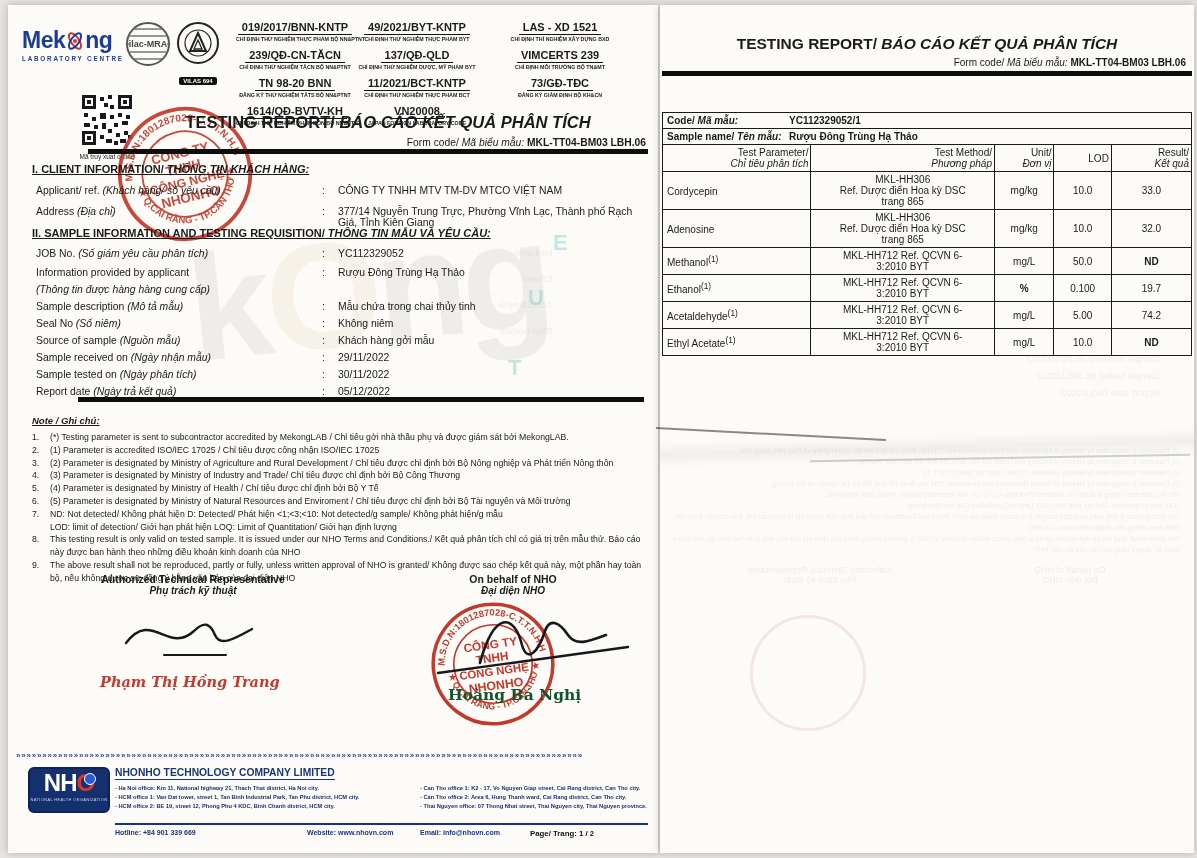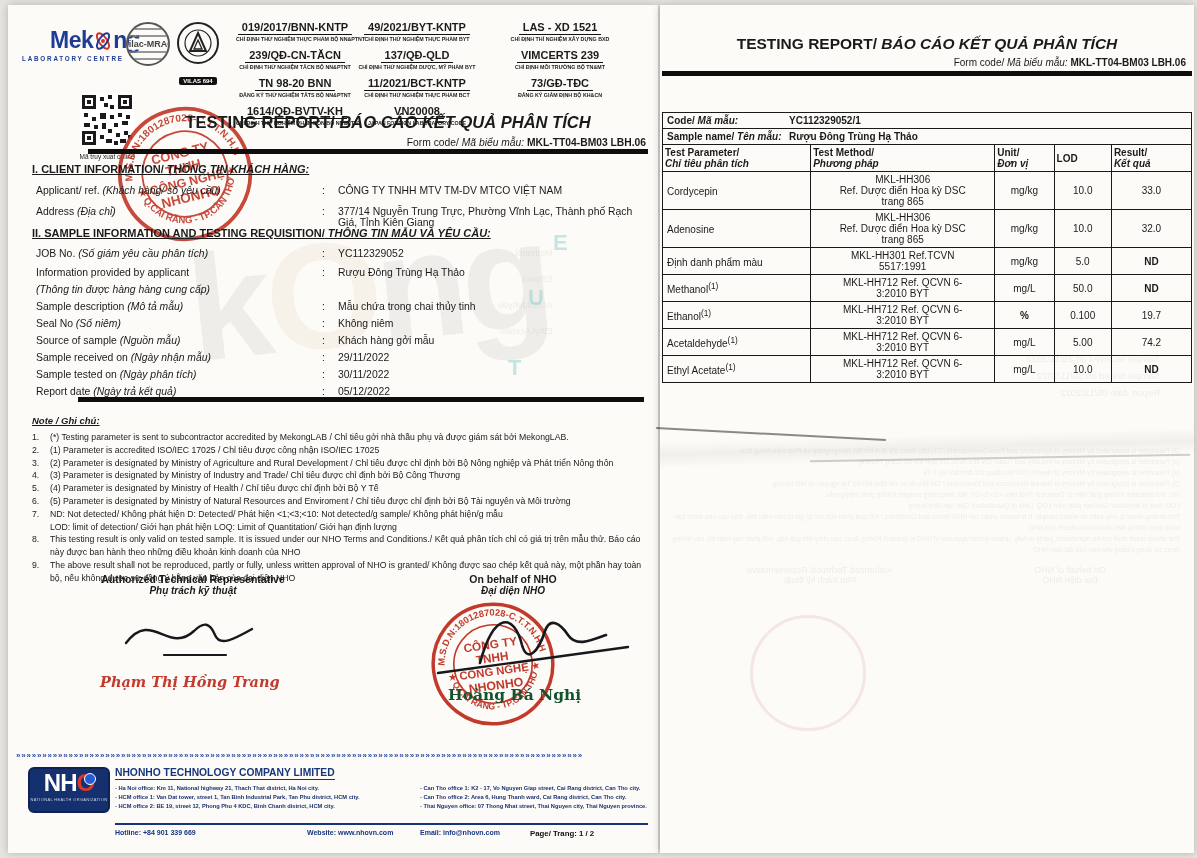--- a/index.html
+++ b/index.html
@@ -6,21 +6,21 @@
   .canvas{position:relative;width:1197px;height:858px;background:#e6e4df;font-family:"Liberation Sans",sans-serif;color:#1a1a1a;overflow:hidden;}
   .page{position:absolute;background:#fcfbf8;box-shadow:0 0 8px rgba(0,0,0,.22);}
   .page1{left:8px;top:5px;width:650px;height:848px;}
   .page2{left:660px;top:5px;width:534px;height:848px;}
   .abs{position:absolute;}
   .pre{white-space:pre-line;}
   .it{font-style:italic;}
   .b{font-weight:bold;}
   
   .mk-logo{left:14px;top:22px;width:120px;}
-  .mk-row{display:flex;align-items:center;margin-left:28px;}
+  .mk-row{display:flex;align-items:center;}
   .mk-word{font-size:23px;font-weight:bold;color:#1e3c96;letter-spacing:-.5px;}
   .mk-sub{font-size:6.3px;font-weight:bold;color:#1e3c96;letter-spacing:1.8px;margin-top:1px;}
   .ilac{left:117px;top:16px;}
   .vilas{left:164px;top:16px;text-align:center;width:52px;}
   .vilas-badge{display:inline-block;background:#111;color:#fff;font-size:6px;font-weight:bold;padding:1px 4px;border-radius:2px;margin-top:-4px;}
   .acc-col{top:12px;}
   .acc-c1{left:228px;width:118px;}
   .acc-c2{left:348px;width:122px;}
   .acc-c3{left:468px;width:168px;}
   .acc-item{text-align:center;margin-bottom:3px;}
@@ -76,21 +76,21 @@
   .scratch{position:absolute;background:#2e2c28;}
   .crease{position:absolute;pointer-events:none;}
   
   .p2-title{left:0;top:30px;width:534px;text-align:center;font-size:15.5px;font-weight:bold;}
   .p2-form{left:180px;top:52px;width:346px;text-align:right;font-size:10px;}
   .p2-bar{left:2px;top:66px;width:530px;}
   .rtable{position:absolute;left:2px;top:107px;width:530px;border-collapse:collapse;font-size:10px;}
   .rtable td,.rtable th{border:1.4px solid #1a1a1a;padding:2px 4px;vertical-align:middle;}
   .rtable .kv-label{display:inline-block;width:122px;font-weight:bold;}
   .rtable .kv-val{font-weight:bold;}
-  .rtable th{text-align:left;font-weight:bold;padding:2px;}
+  .rtable th{text-align:right;font-weight:normal;padding:2px;}
   .hvi{display:block;font-style:italic;}
   .cell-c{text-align:center;}
   .col-param{width:148px;}
   .col-method{width:188px;}
   .col-unit{width:56px;}
   .col-lod{width:54px;}
   .col-res{width:78px;}
 </style>
 </head>
 <body>
@@ -429,28 +429,20 @@
       <tr>
         <td><span>Adenosine</span><sup></sup></td>
         <td class="cell-c pre">MKL-HH306
 Ref. Dược điển Hoa kỳ DSC
 trang 865</td>
         <td class="cell-c">mg/kg</td>
         <td class="cell-c">10.0</td>
         <td class="cell-c">32.0</td>
       </tr>
       <tr>
-        <td><span>Định danh phẩm màu</span><sup></sup></td>
-        <td class="cell-c pre">MKL-HH301 Ref.TCVN
-5517:1991</td>
-        <td class="cell-c">mg/kg</td>
-        <td class="cell-c">5.0</td>
-        <td class="cell-c b">ND</td>
-      </tr>
-      <tr>
         <td><span>Methanol</span><sup>(1)</sup></td>
         <td class="cell-c pre">MKL-HH712 Ref. QCVN 6-
 3:2010 BYT</td>
         <td class="cell-c">mg/L</td>
         <td class="cell-c">50.0</td>
         <td class="cell-c b">ND</td>
       </tr>
       <tr>
         <td><span>Ethanol</span><sup>(1)</sup></td>
         <td class="cell-c pre">MKL-HH712 Ref. QCVN 6-

